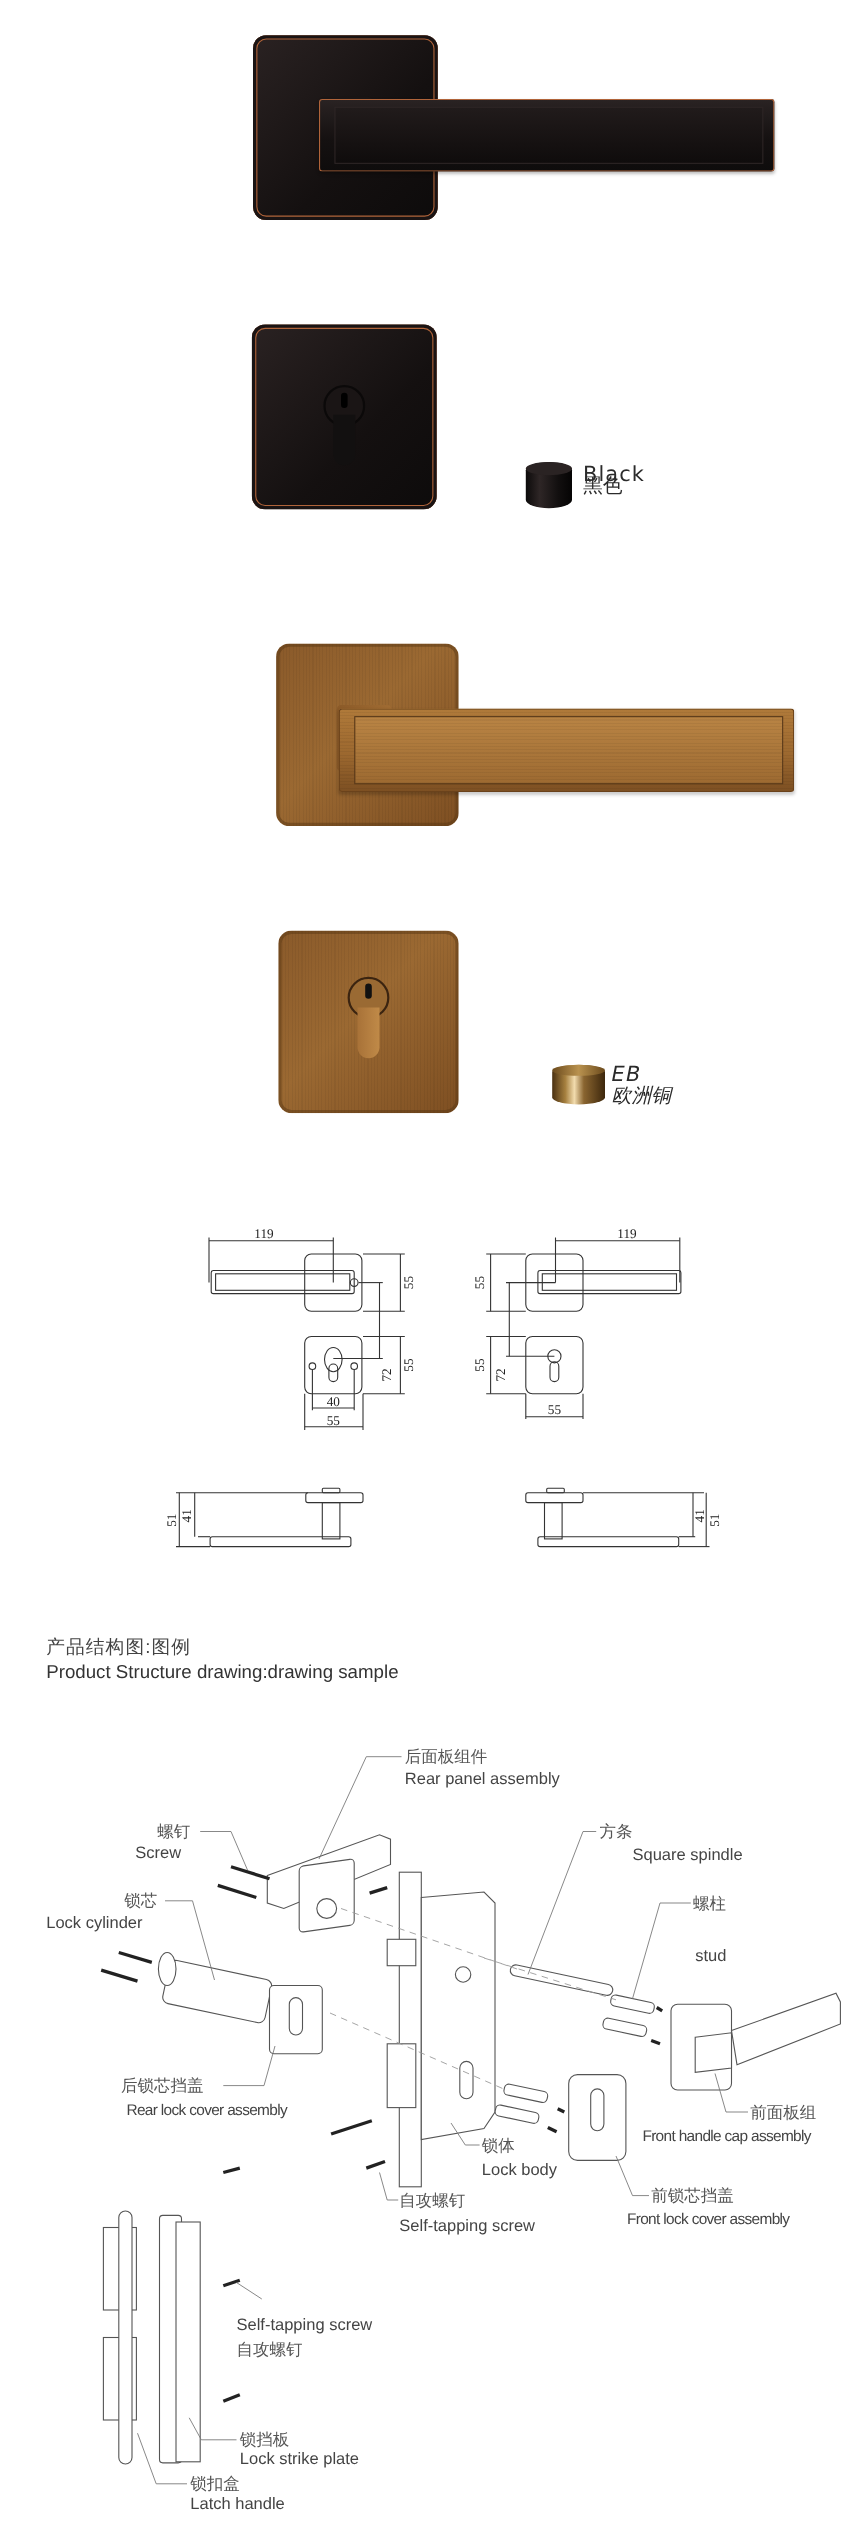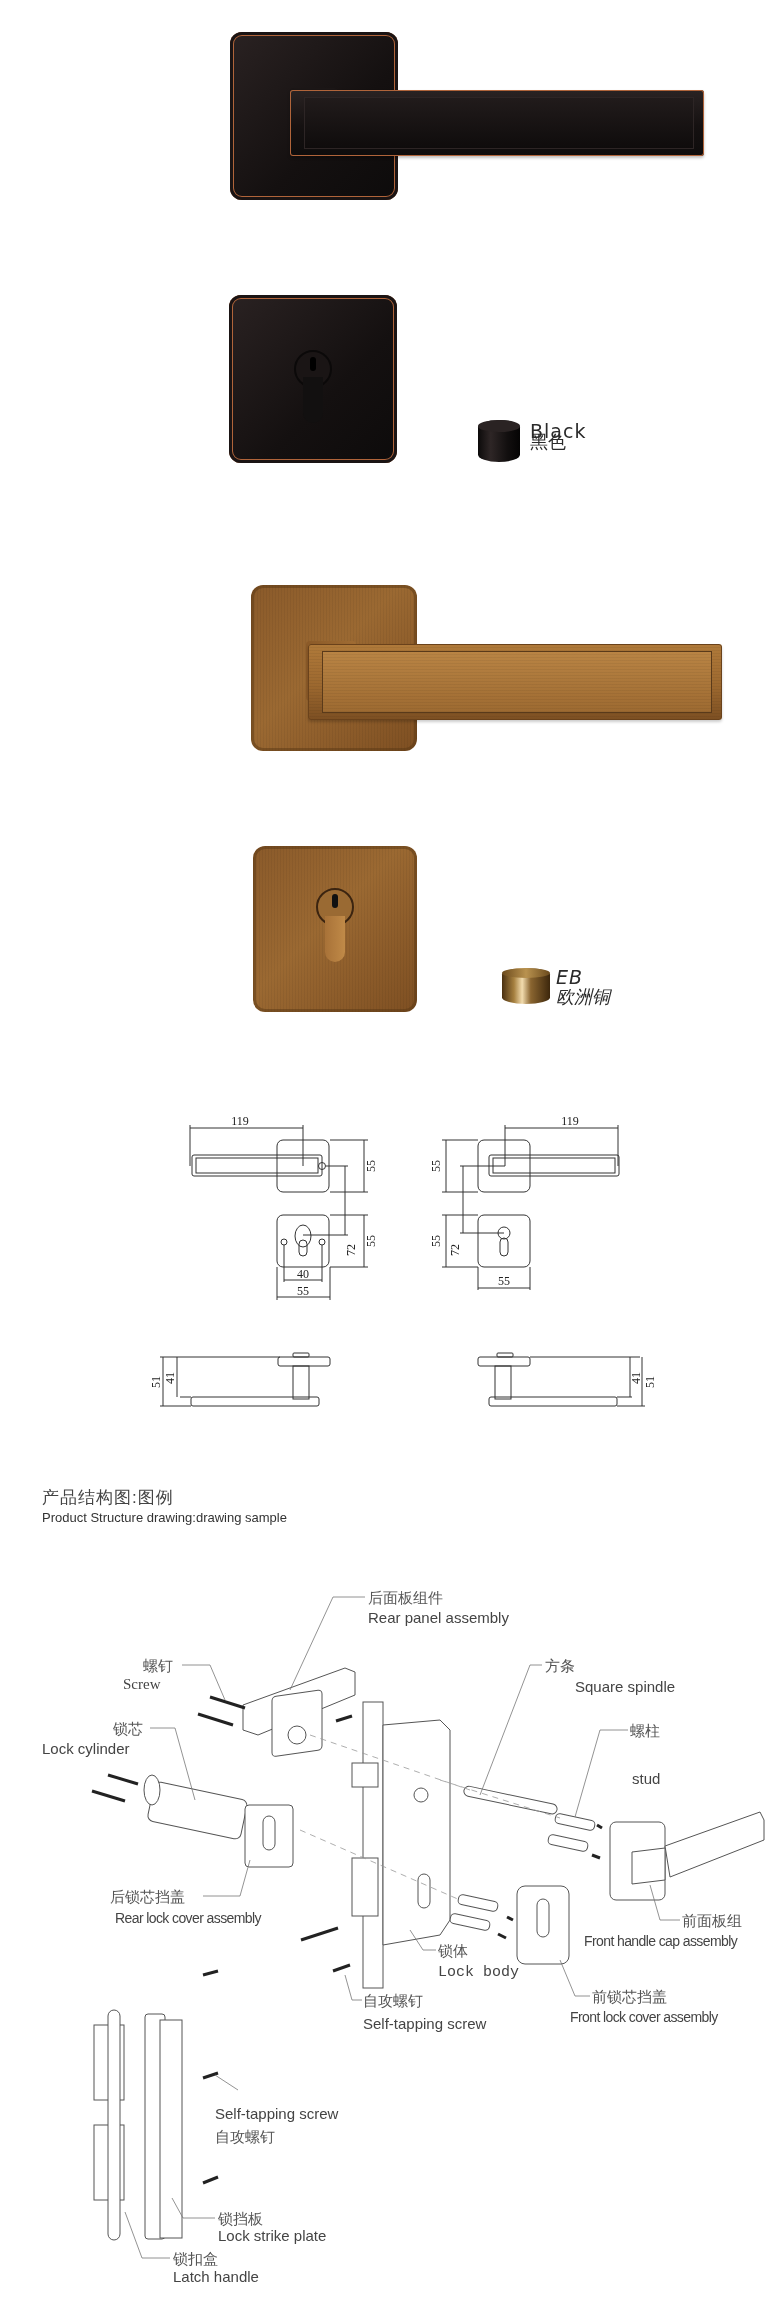--- a/index.html
+++ b/index.html
@@ -45,21 +45,21 @@
   .swatch-brass { background: linear-gradient(90deg,#4a3010 0%,#a6803f 25%,#f2dcae 42%,#8a6530 60%,#3d270c 100%); }
   .swatch-top { position:absolute; left:0; right:0; top:0; height:28%; border-radius:50%; }
   .swatch-black .swatch-top { background:#2a2323; }
   .swatch-brass .swatch-top { background: linear-gradient(90deg,#6b4a1c,#b9924f,#6b4a1c); }
 
   .finish-name { font-family: "DejaVu Sans", sans-serif; font-size: 19px; color:#2b2b2b; letter-spacing:1px; line-height: 19px; }
   .finish-cn { font-family: "DejaVu Sans", sans-serif; font-size: 18px; color:#2b2b2b; line-height: 20px; }
 
   
   .sec-cn { font-size: 17px; color:#444; letter-spacing: 1px; }
-  .sec-en { font-size: 13px; color:#333; }
+  .sec-en { font-size: 17px; color:#333; }
 
   
   .lbl-cn { font-size: 15px; color:#555; line-height: 17px; white-space: nowrap; }
   .lbl-en { font-size: 15px; color:#444; line-height: 17px; white-space: nowrap; }
   .lbl-en.narrow { font-size: 14px; letter-spacing: -0.6px; }
 
   svg.drawing { position:absolute; left:0; overflow: visible; }
   .dim text { font-family: "Liberation Serif", serif; font-size: 12px; fill:#222; }
 </style>
 </head>
@@ -286,39 +286,39 @@
     <line x1="310" y1="1735" x2="470" y2="1790"></line>
     <line x1="300" y1="1830" x2="460" y2="1900"></line>
     <line x1="440" y1="1780" x2="560" y2="1818"></line>
   </g>
 </svg>
 
 <div class="abs lbl-cn" style="left:368px;top:1589px;">后面板组件</div>
 <div class="abs lbl-en" style="left:368px;top:1609px;">Rear panel assembly</div>
 
 <div class="abs lbl-cn" style="left:143px;top:1657px;">螺钉</div>
-<div class="abs lbl-en" style="left:123px;top:1676px;font-family:Liberation Serif, serif;">Screw</div>
+<div class="abs lbl-en" style="left:123px;top:1676px;">Screw</div>
 
 <div class="abs lbl-cn" style="left:113px;top:1720px;">锁芯</div>
 <div class="abs lbl-en" style="left:42px;top:1740px;">Lock cylinder</div>
 
 <div class="abs lbl-cn" style="left:545px;top:1657px;">方条</div>
 <div class="abs lbl-en" style="left:543px;top:1678px;margin-left:32px;">Square spindle</div>
 
 <div class="abs lbl-cn" style="left:630px;top:1722px;">螺柱</div>
 <div class="abs lbl-en" style="left:632px;top:1739px;margin-top:31px;">stud</div>
 
 <div class="abs lbl-cn" style="left:110px;top:1888px;">后锁芯挡盖</div>
 <div class="abs lbl-en narrow" style="left:115px;top:1910px;">Rear lock cover assembly</div>
 
 <div class="abs lbl-cn" style="left:682px;top:1912px;">前面板组</div>
 <div class="abs lbl-en narrow" style="left:584px;top:1933px;">Front handle cap assembly</div>
 
 <div class="abs lbl-cn" style="left:438px;top:1942px;">锁体</div>
-<div class="abs lbl-en" style="left:438px;top:1964px;font-family:Liberation Mono, monospace;">Lock body</div>
+<div class="abs lbl-en" style="left:438px;top:1964px;">Lock body</div>
 
 <div class="abs lbl-cn" style="left:363px;top:1992px;">自攻螺钉</div>
 <div class="abs lbl-en" style="left:363px;top:2015px;">Self-tapping screw</div>
 
 <div class="abs lbl-cn" style="left:592px;top:1988px;">前锁芯挡盖</div>
 <div class="abs lbl-en narrow" style="left:570px;top:2009px;">Front lock cover assembly</div>
 
 <div class="abs lbl-en" style="left:215px;top:2105px;">Self-tapping screw</div>
 <div class="abs lbl-cn" style="left:215px;top:2128px;">自攻螺钉</div>
 

